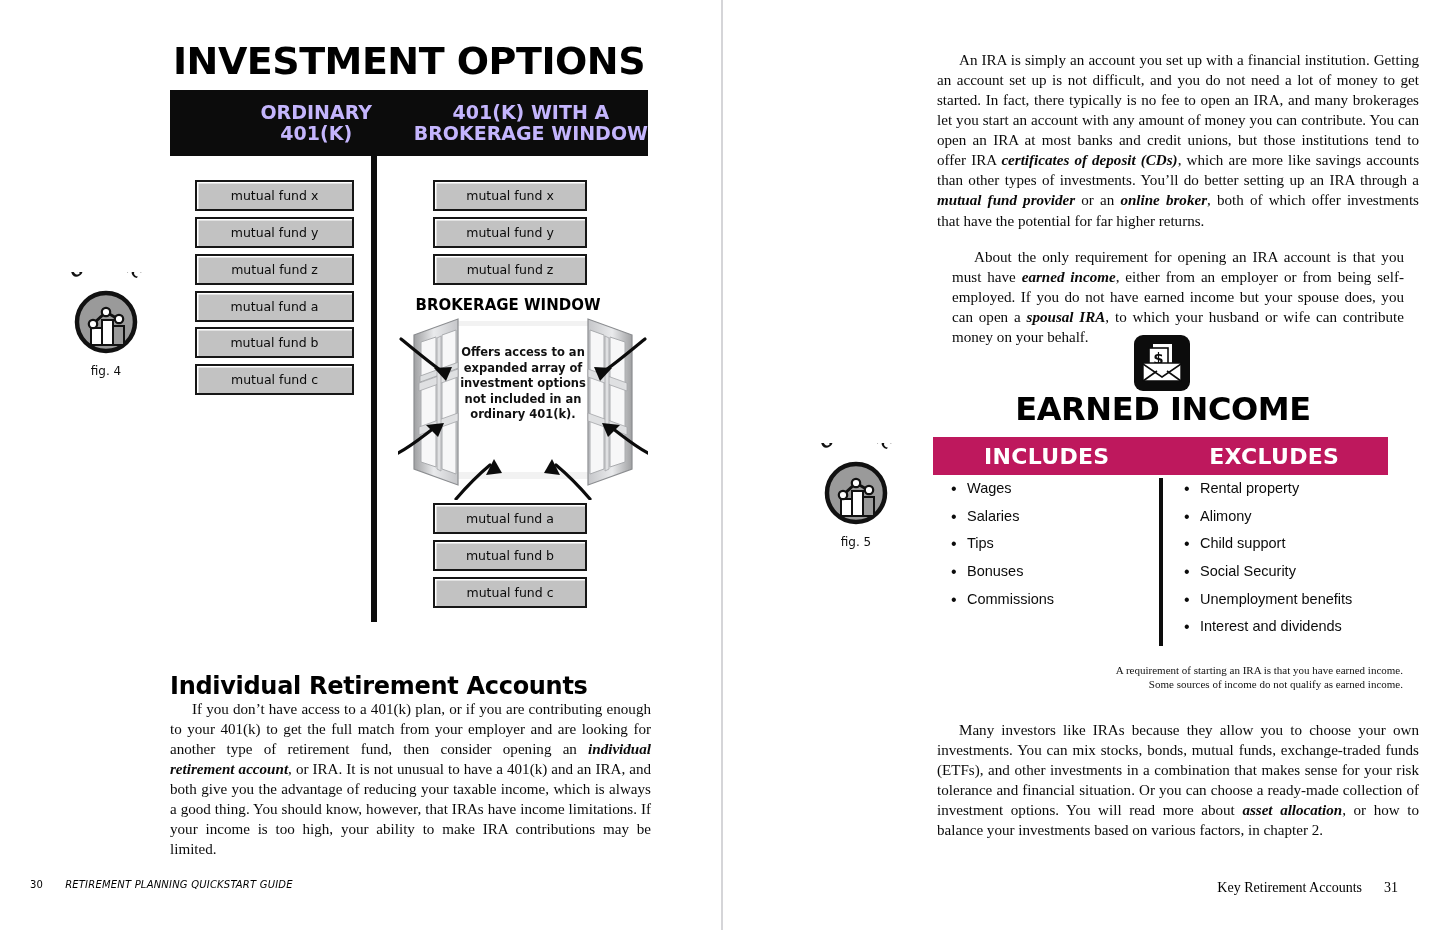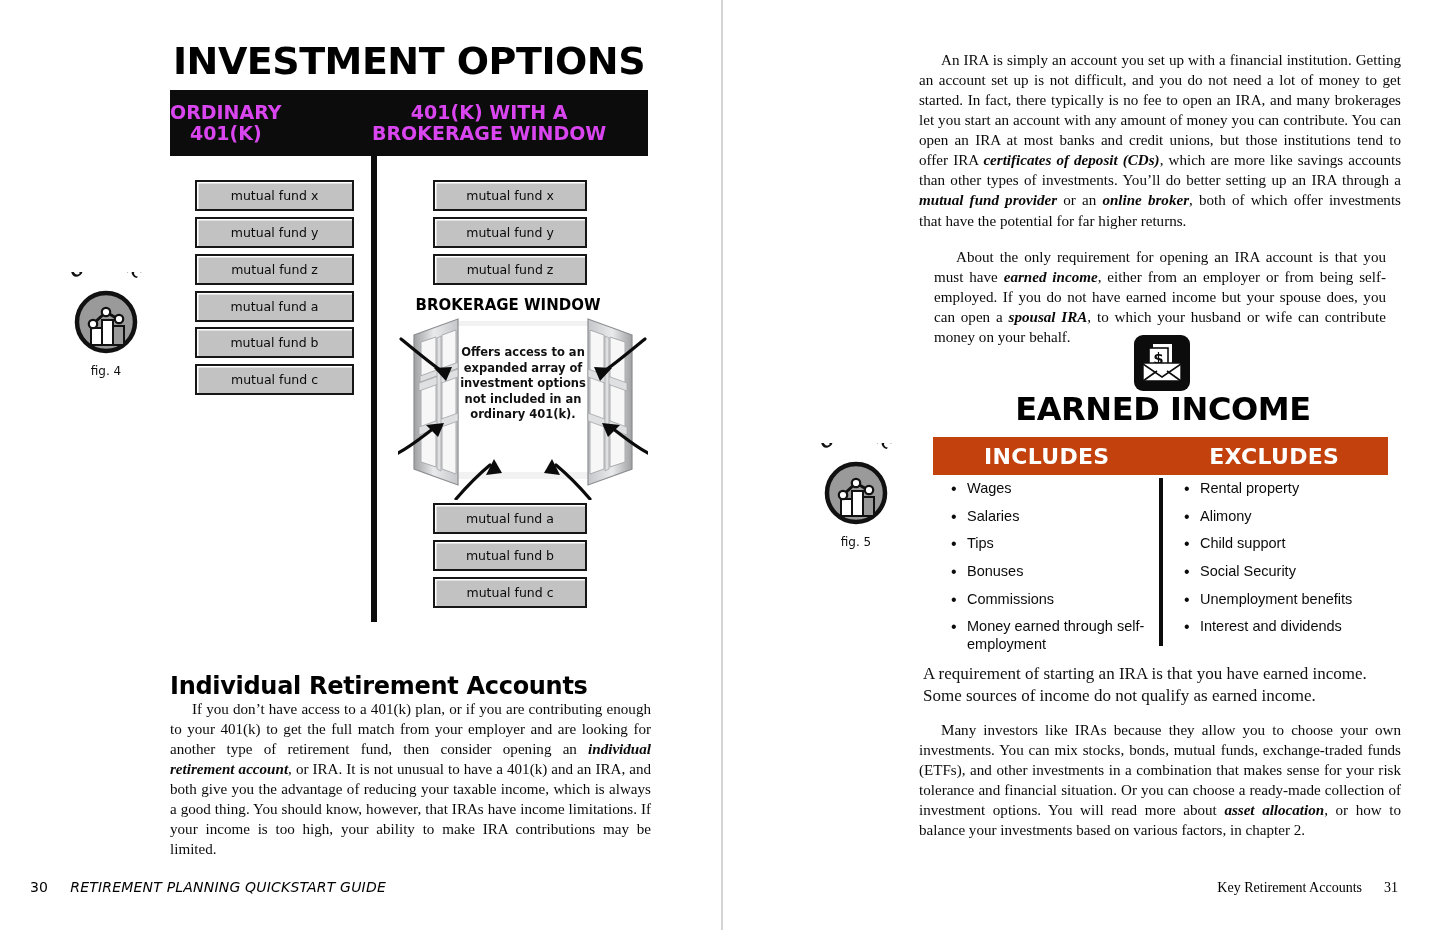--- a/index.html
+++ b/index.html
@@ -35,26 +35,26 @@
   }
 
   .hdr-bar {
     position: absolute;
     left: 170px; top: 90px; width: 478px; height: 66px;
     background: #0c0c0c;
     display: flex;
   }
   .hdr-cell {
     flex: 1;
-    color: #d946ef;
+    color: #c4b5fd;
     font-family: "DejaVu Sans", sans-serif;
     font-weight: bold;
     font-size: 19px;
     line-height: 1.12;
-    display: flex; align-items: center; justify-content: flex-start;
+    display: flex; align-items: center; justify-content: flex-end;
     text-align: center;
   }
   .hdr-cell.left-cell { flex: 0 0 202px; }
   .hdr-cell.right-cell { flex: 1; }
 
   .vdivider {
     position: absolute;
     left: 371px; top: 155px; width: 6px; height: 467px;
     background: #0c0c0c;
   }
@@ -134,21 +134,21 @@
     position: absolute;
     left: 170px; top: 699px; width: 481px;
   }
 
   
   .footer-left {
     position: absolute;
     left: 30px; top: 879px;
     font-family: "DejaVu Sans", sans-serif;
     font-style: italic;
-    font-size: 14px;
+    font-size: 10px;
     letter-spacing: 0.2px;
   }
   .footer-left .pg { font-style: normal; font-weight: normal; margin-right: 22px; }
   .footer-right {
     position: absolute;
     right: 47px; top: 880px;
     font-family: Liberation Serif, serif;
     font-size: 14px;
   }
   .footer-right .pg { margin-left: 22px; }
@@ -163,36 +163,36 @@
     position: absolute; left: 0; top: 92px; width: 96px;
     text-align: center;
     font-family: "DejaVu Sans", sans-serif;
     font-size: 12px;
     color: #111;
   }
 
   
   .p-right {
     position: absolute;
-    left: 196px; width: 482px;
+    left: 214px; width: 482px;
   }
   .ei-icon { position: absolute; left: 411px; top: 335px; }
   .ei-title {
     position: absolute;
     left: 180px; top: 390px; width: 520px;
     text-align: center;
     font-family: "DejaVu Sans", sans-serif;
     font-weight: bold;
     font-size: 32px;
     letter-spacing: -0.4px;
   }
   .ei-hdr {
     position: absolute;
     left: 210px; top: 437px; width: 455px; height: 38px;
-    background: #c2410c;
+    background: #be185d;
     display: flex;
   }
   .ei-hdr div {
     flex: 1; color: #fff;
     font-family: "DejaVu Sans", sans-serif;
     font-weight: bold; font-size: 22px;
     display: flex; align-items: center; justify-content: center;
     letter-spacing: 0.3px;
   }
   .ei-cols {
@@ -218,23 +218,23 @@
     color: #0b0b0b;
   }
   .ei-item::before {
     content: "•";
     position: absolute; left: 0; top: -1px;
     font-size: 16px;
   }
   .ei-caption {
     position: absolute;
     left: 200px; top: 663px; width: 480px;
-    text-align: left;
+    text-align: right;
     font-family: "Liberation Serif", serif;
-    font-size: 17px;
+    font-size: 11px;
     line-height: 1.28;
     color: #111;
   }
 </style>
 </head>
 <body>
 
 <div class="spread">
 
   <div class="spine"></div>
@@ -405,21 +405,20 @@
 
     <div class="ei-divider"></div>
 
     <div class="ei-cols">
       <div class="ei-col leftc">
         <div class="ei-item">Wages</div>
         <div class="ei-item">Salaries</div>
         <div class="ei-item">Tips</div>
         <div class="ei-item">Bonuses</div>
         <div class="ei-item">Commissions</div>
-        <div class="ei-item">Money earned through self-employment</div>
       </div>
       <div class="ei-col rightc">
         <div class="ei-item">Rental property</div>
         <div class="ei-item">Alimony</div>
         <div class="ei-item">Child support</div>
         <div class="ei-item">Social Security</div>
         <div class="ei-item">Unemployment benefits</div>
         <div class="ei-item">Interest and dividends</div>
       </div>
     </div>

